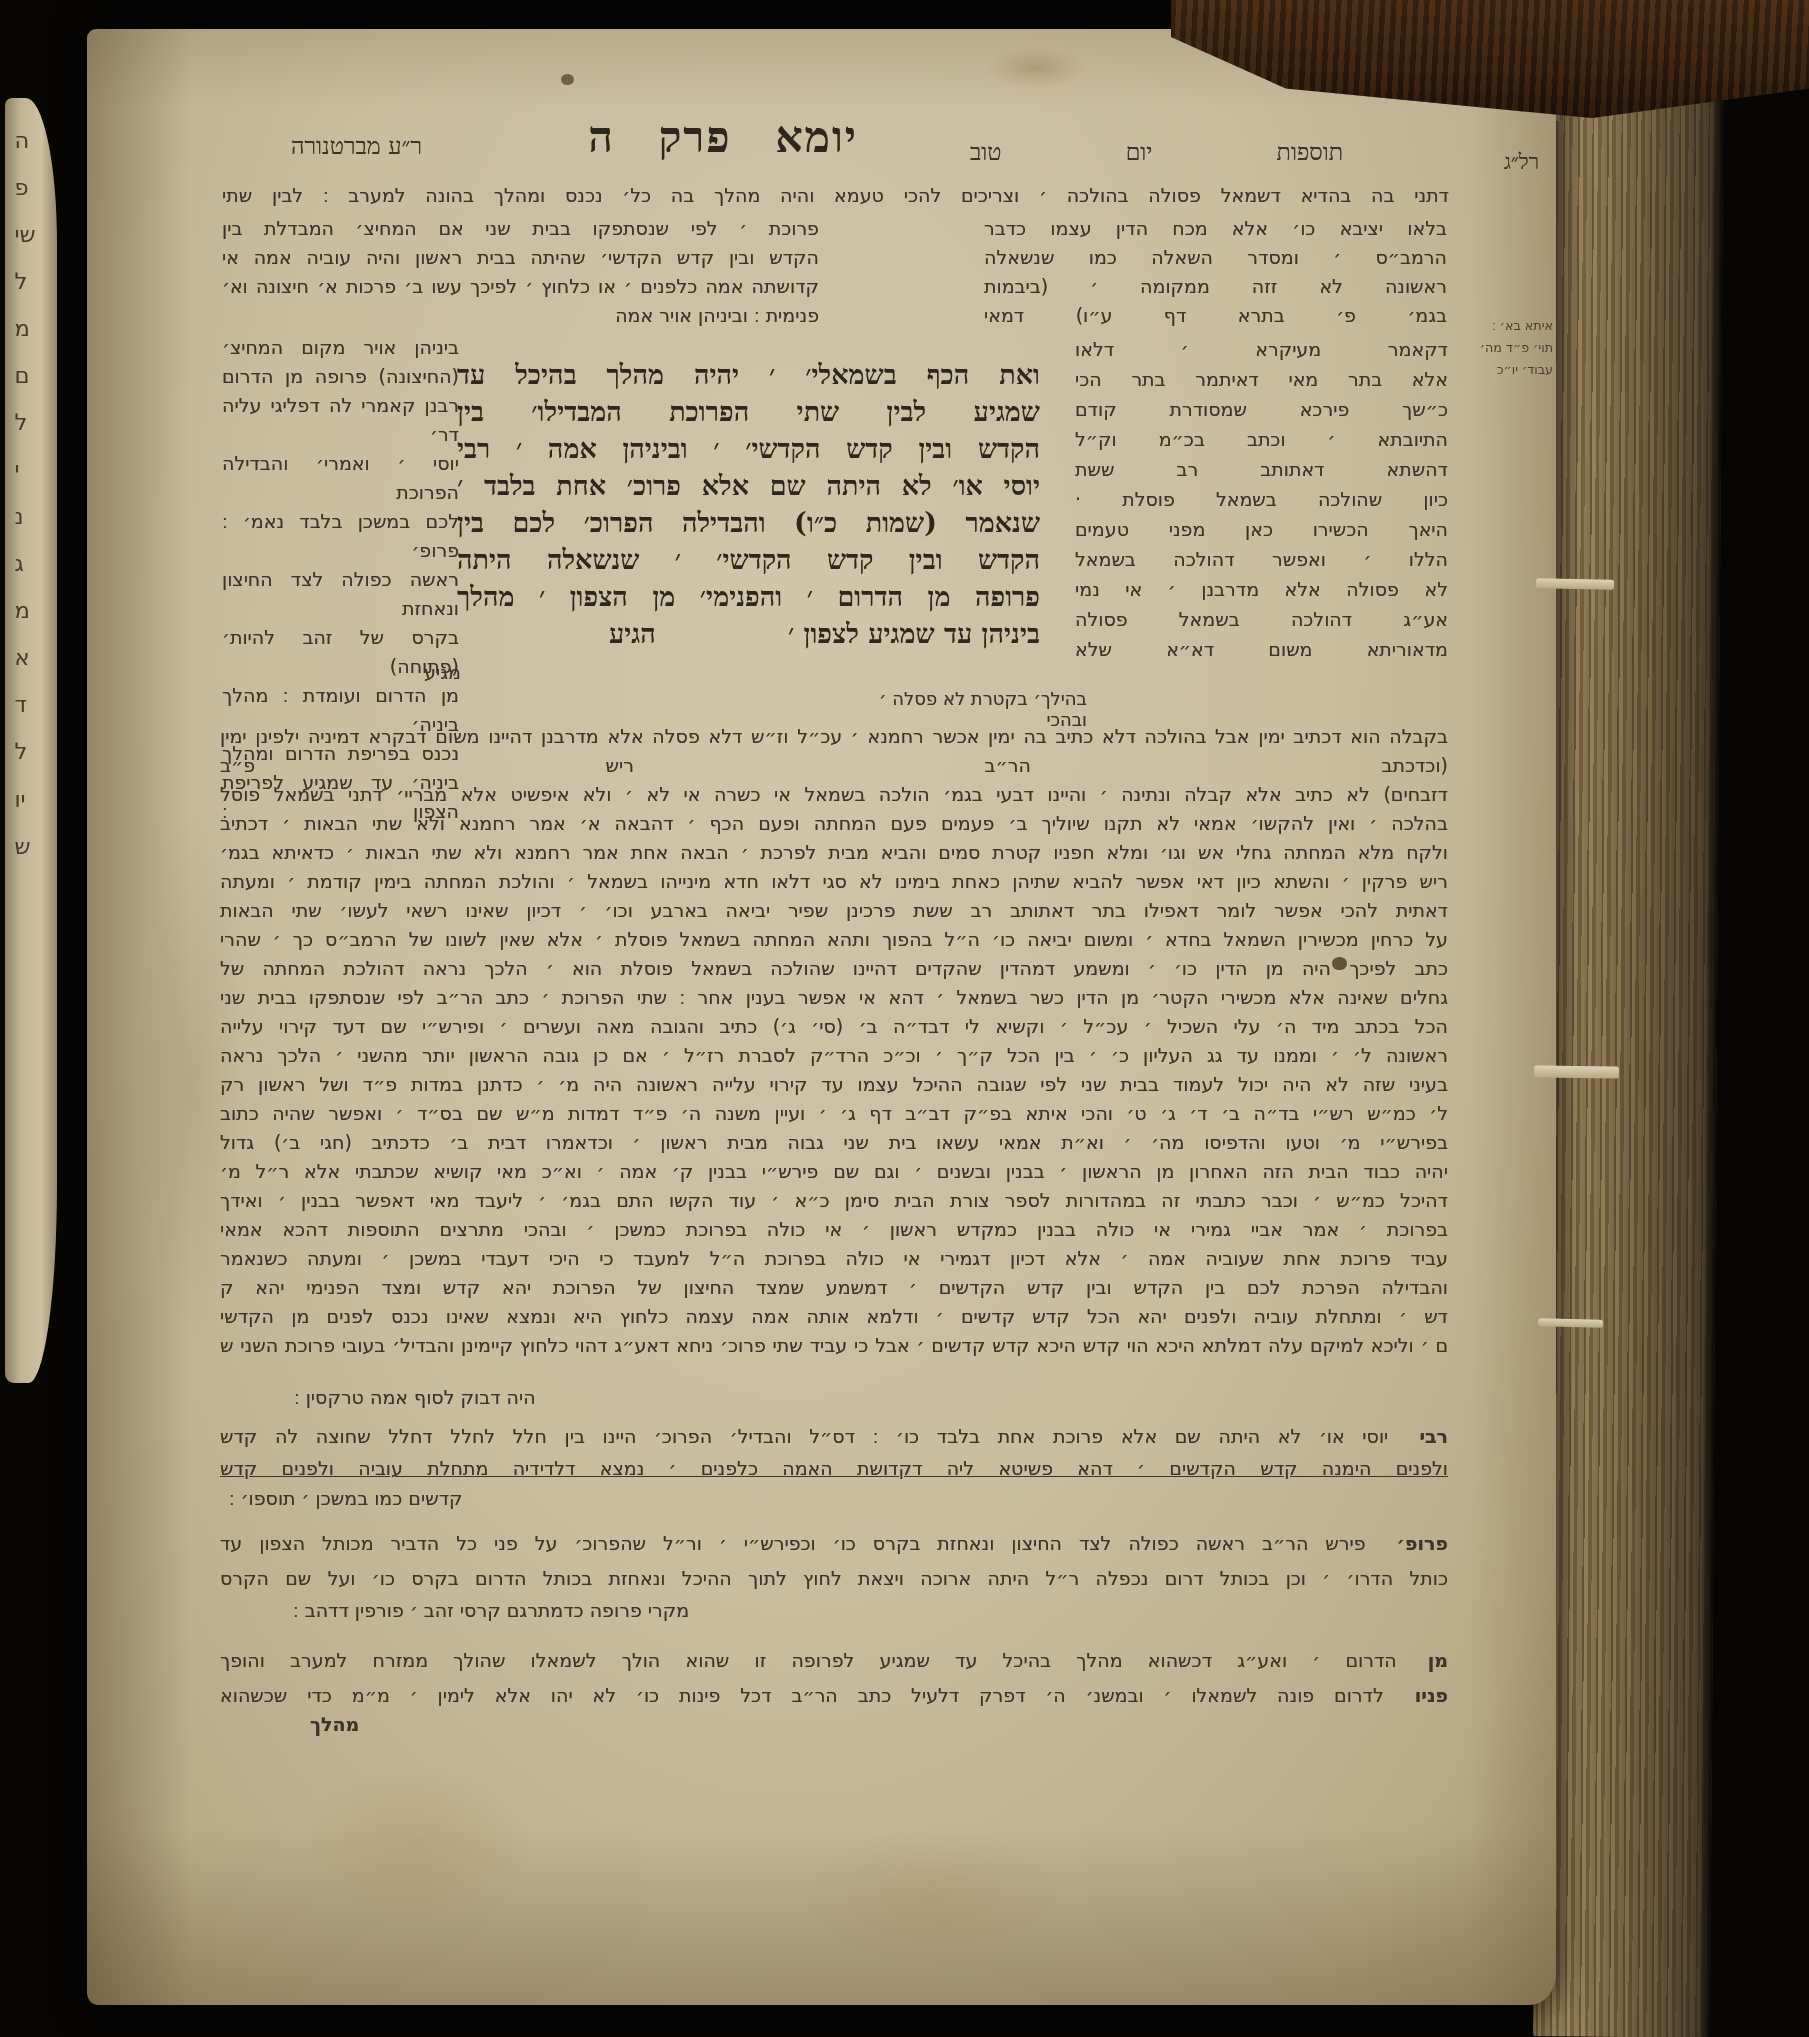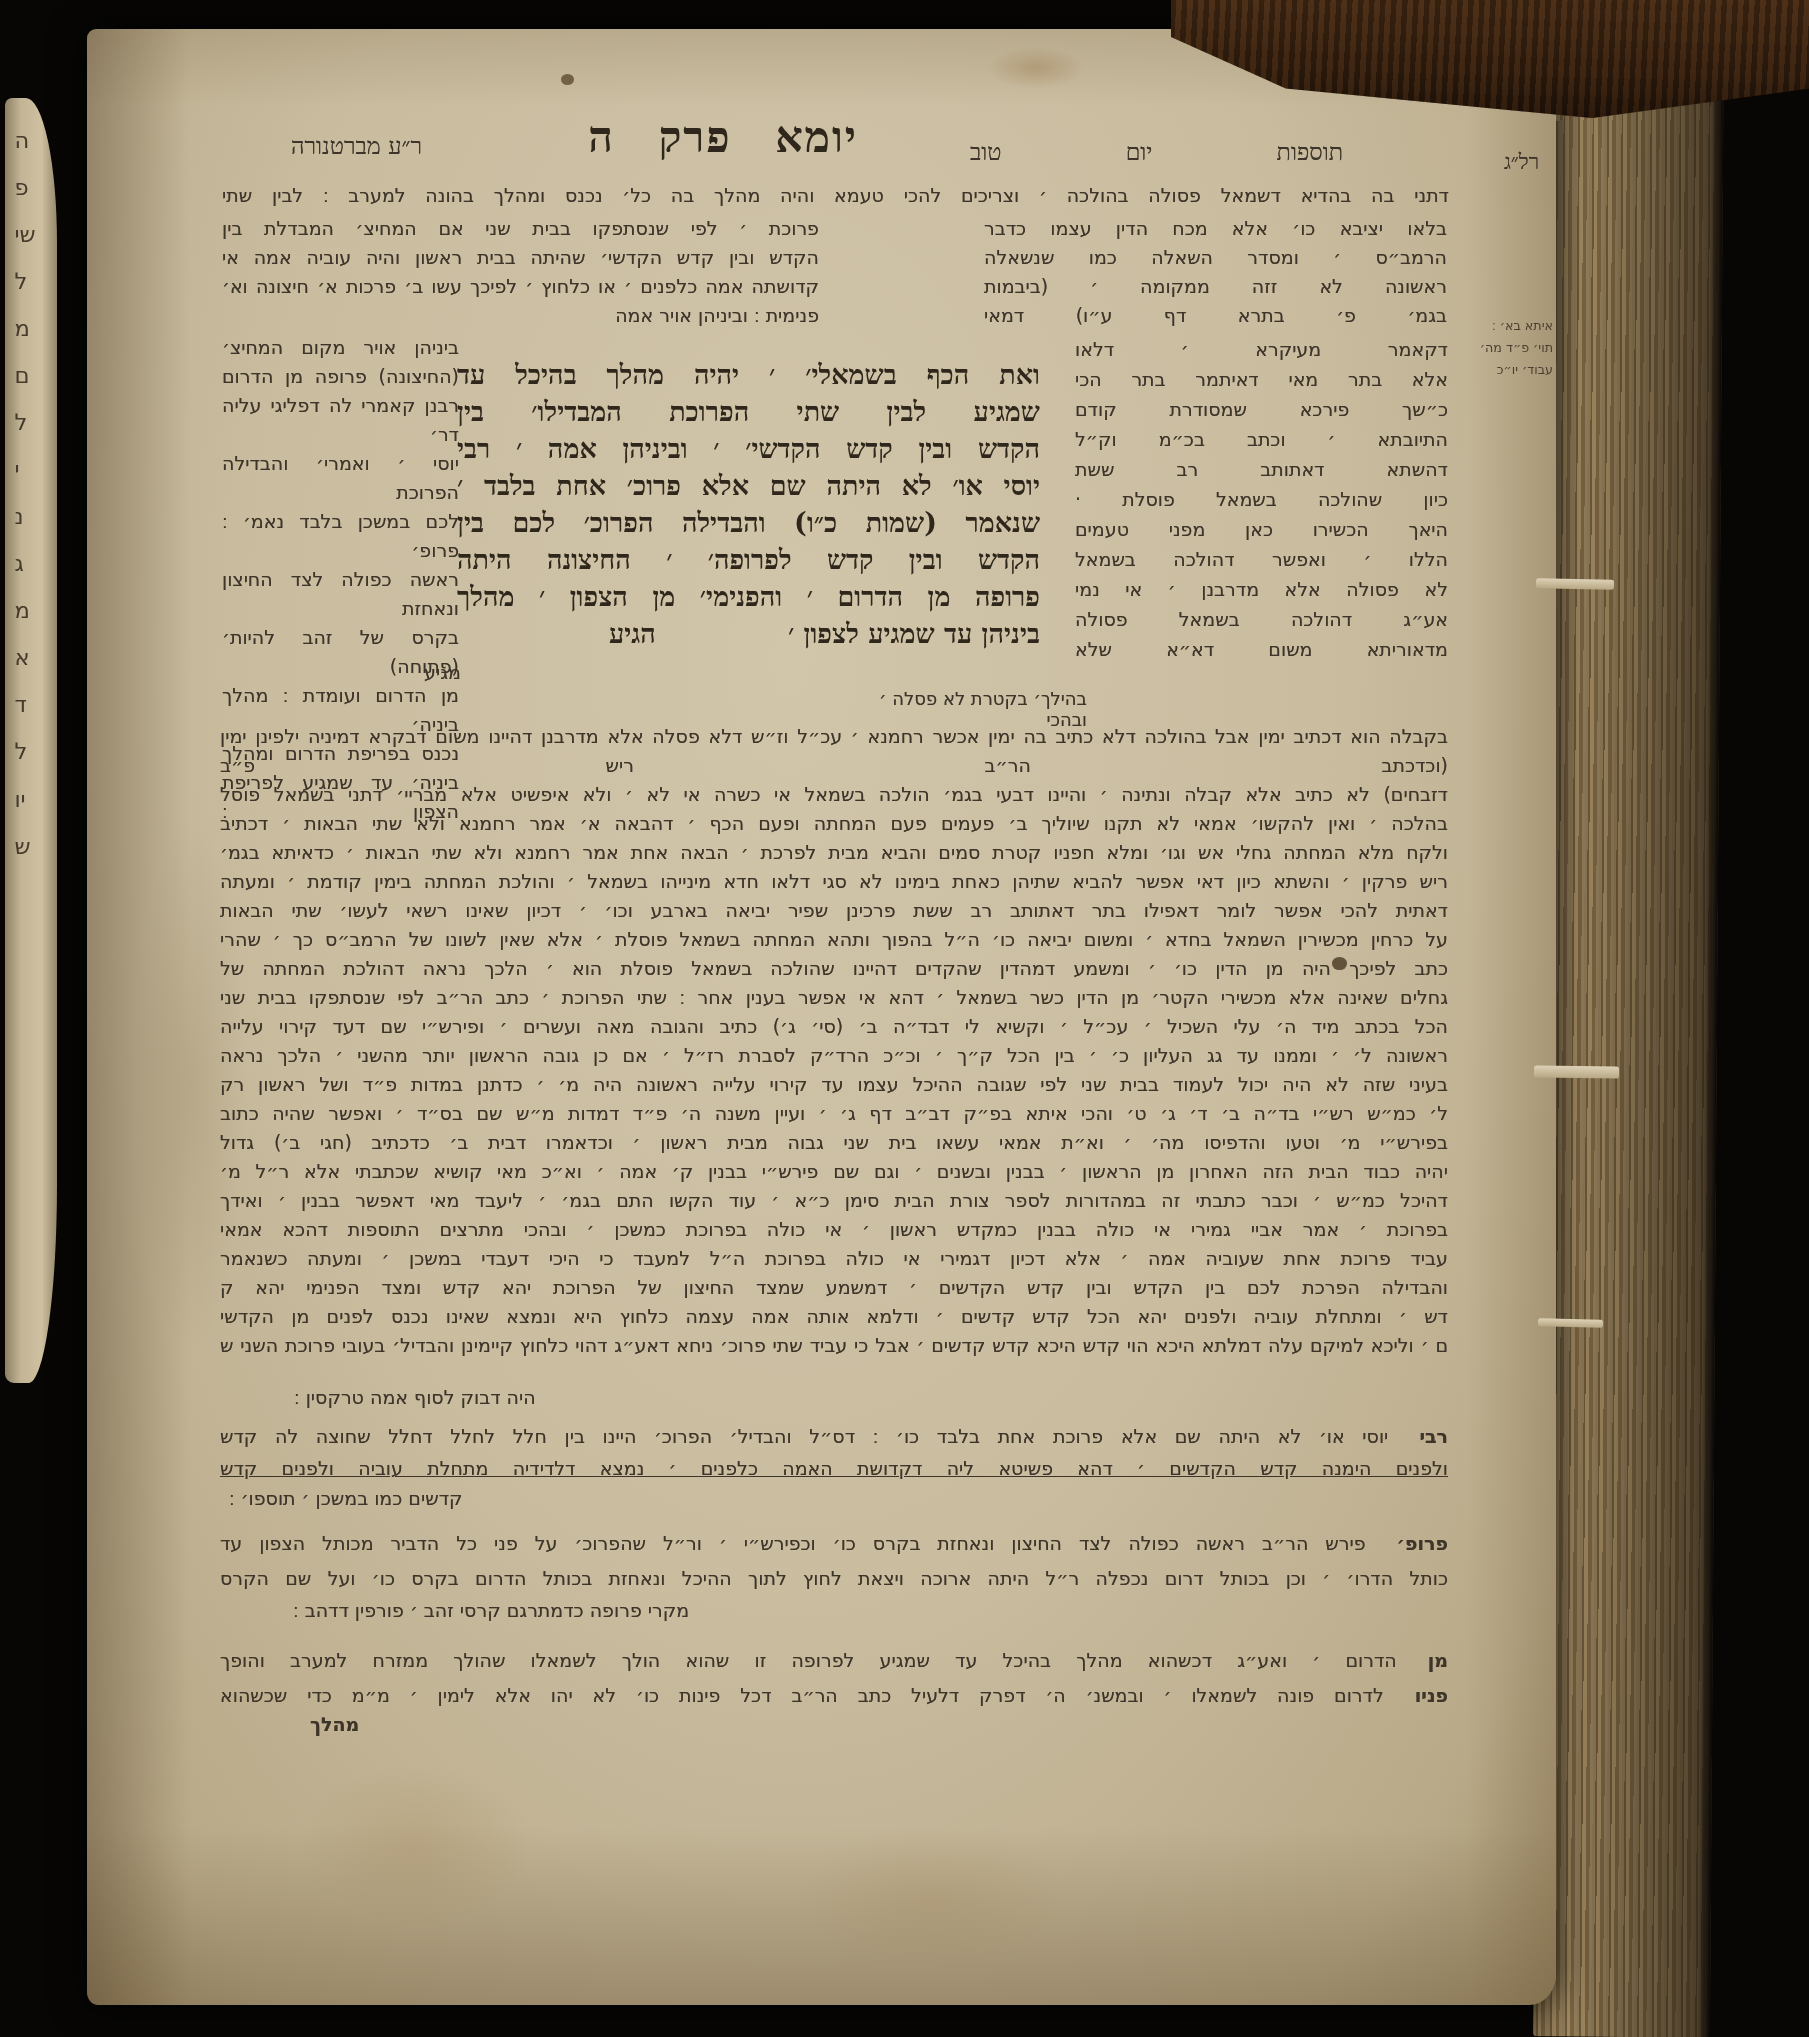--- a/index.html
+++ b/index.html
@@ -148,21 +148,21 @@
     <div class="jline">ביניה׳ עד שמגיע לפריפת הצפון ׃</div>
   </div>
   <div class="abs rtl ink" id="bart-catch">מגיע</div>
 
   <div class="abs rtl mink" id="mishnah">
     <div class="jline">ואת הכף בשמאלי׳ ׳ יהיה מהלך בהיכל עד</div>
     <div class="jline">שמגיע לבין שתי הפרוכת המבדילו׳ בין</div>
     <div class="jline">הקדש ובין קדש הקדשי׳ ׳ וביניהן אמה ׳ רבי</div>
     <div class="jline">יוסי או׳ לא היתה שם אלא פרוכ׳ אחת בלבד ׳</div>
     <div class="jline">שנאמר (שמות כ״ו) והבדילה הפרוכ׳ לכם בין</div>
-    <div class="jline">הקדש ובין קדש לפרופה׳ ׳ החיצונה היתה</div>
+    <div class="jline">הקדש ובין קדש הקדשי׳ ׳ שנשאלה היתה</div>
     <div class="jline">פרופה מן הדרום ׳ והפנימי׳ מן הצפון ׳ מהלך</div>
     <div class="m8">
       <span>ביניהן עד שמגיע לצפון ׳</span>
       <span>הגיע</span>
     </div>
   </div>
 
   <div class="abs rtl ink small" id="tyt-up">
     <div class="jline">בלאו יציבא כו׳ אלא מכח הדין עצמו כדבר</div>
     <div class="jline">הרמב״ס ׳ ומסדר השאלה כמו שנשאלה</div>

